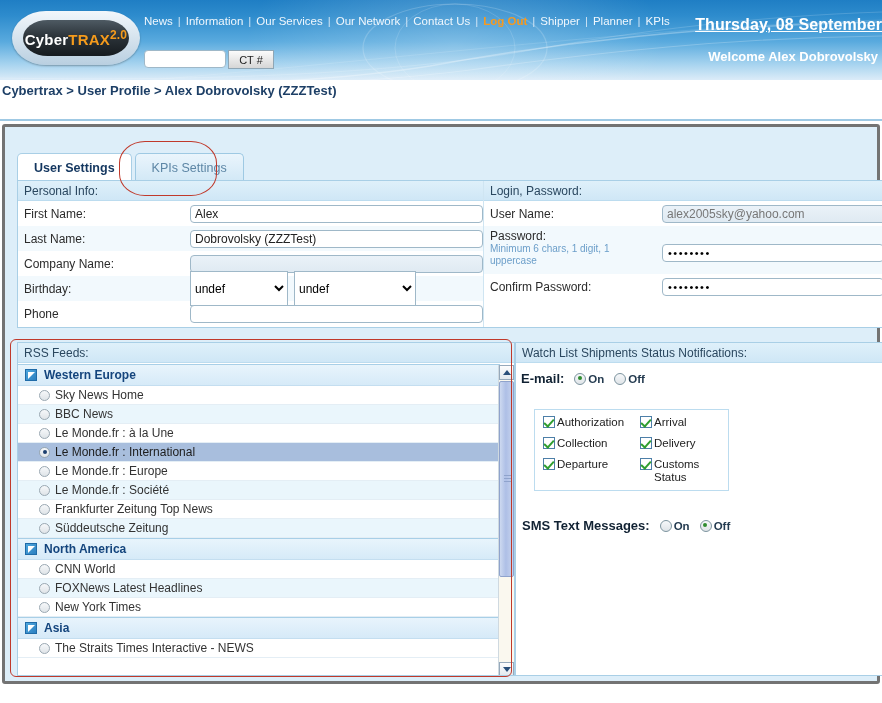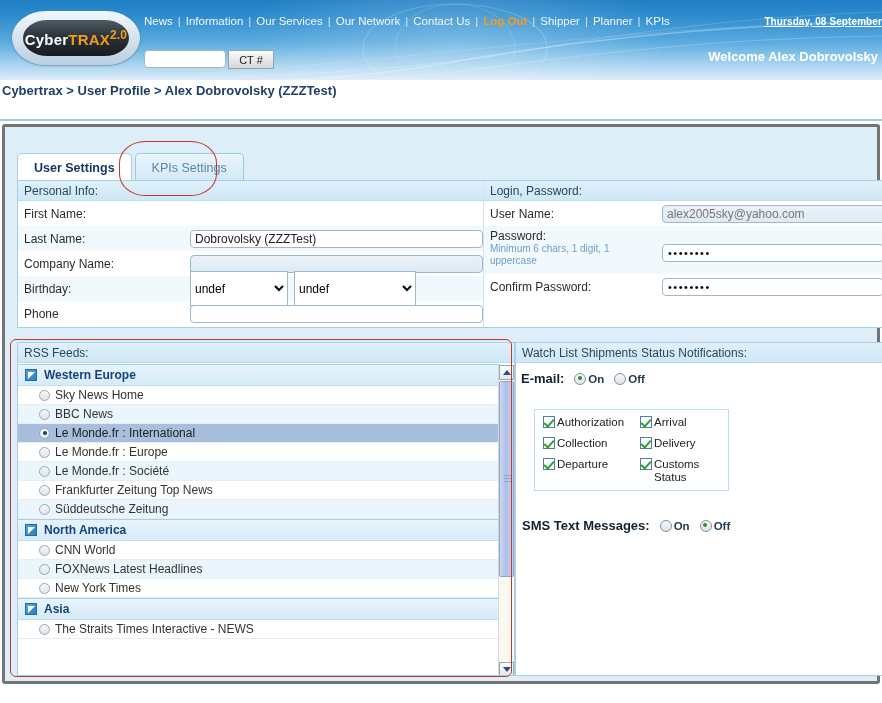--- a/index.html
+++ b/index.html
@@ -79,21 +79,21 @@
     margin-left: 2px;
     border: 1px solid #8fa6b5;
     background: linear-gradient(to bottom, #fbfbfb, #d6d6d6);
     font-size: 11px; color: #222;
     display: flex; align-items: center; justify-content: center;
     cursor: pointer;
   }
 
   .hdr-date {
     position: absolute; right: 0px; top: 16px;
-    font-size: 10px; font-weight: bold;
+    font-size: 16px; font-weight: bold;
     color: #ffffff;
     text-decoration: underline;
     white-space: nowrap;
     letter-spacing: .1px;
   }
   .hdr-welcome {
     position: absolute; right: -4px; top: 49px;
     font-size: 13px; font-weight: bold;
     color: #ffffff;
     white-space: nowrap;
@@ -461,20 +461,21 @@
       <div class="tab inactive">KPIs Settings</div>
     </div>
 
   <div class="formbox">
 
     <div class="col-left">
       <div class="sect-head">Personal Info:</div>
 
       <div class="frow">
         <span class="lbl">First Name:</span>
+        <input class="txt w295" type="text" value="Alex" style="">
       </div>
 
       <div class="frow alt">
         <span class="lbl">Last Name:</span>
         <input class="txt w295" type="text" value="Dobrovolsky (ZZZTest)" style="">
       </div>
 
       <div class="frow">
         <span class="lbl">Company Name:</span>
         <input class="txt w295 disabled" type="text" value="" style="">
@@ -524,20 +525,24 @@
             <span class="grp-ico"></span>
             <span>Western Europe</span>
           </div>
           <div class="feed">
             <span class="radio"></span>
             <span>Sky News Home</span>
           </div>
           <div class="feed alt">
             <span class="radio"></span>
             <span>BBC News</span>
+          </div>
+          <div class="feed">
+            <span class="radio"></span>
+            <span>Le Monde.fr  : à la Une</span>
           </div>
           <div class="feed sel">
             <span class="radio on"></span>
             <span>Le Monde.fr  : International</span>
           </div>
           <div class="feed">
             <span class="radio"></span>
             <span>Le Monde.fr  : Europe</span>
           </div>
           <div class="feed alt">

